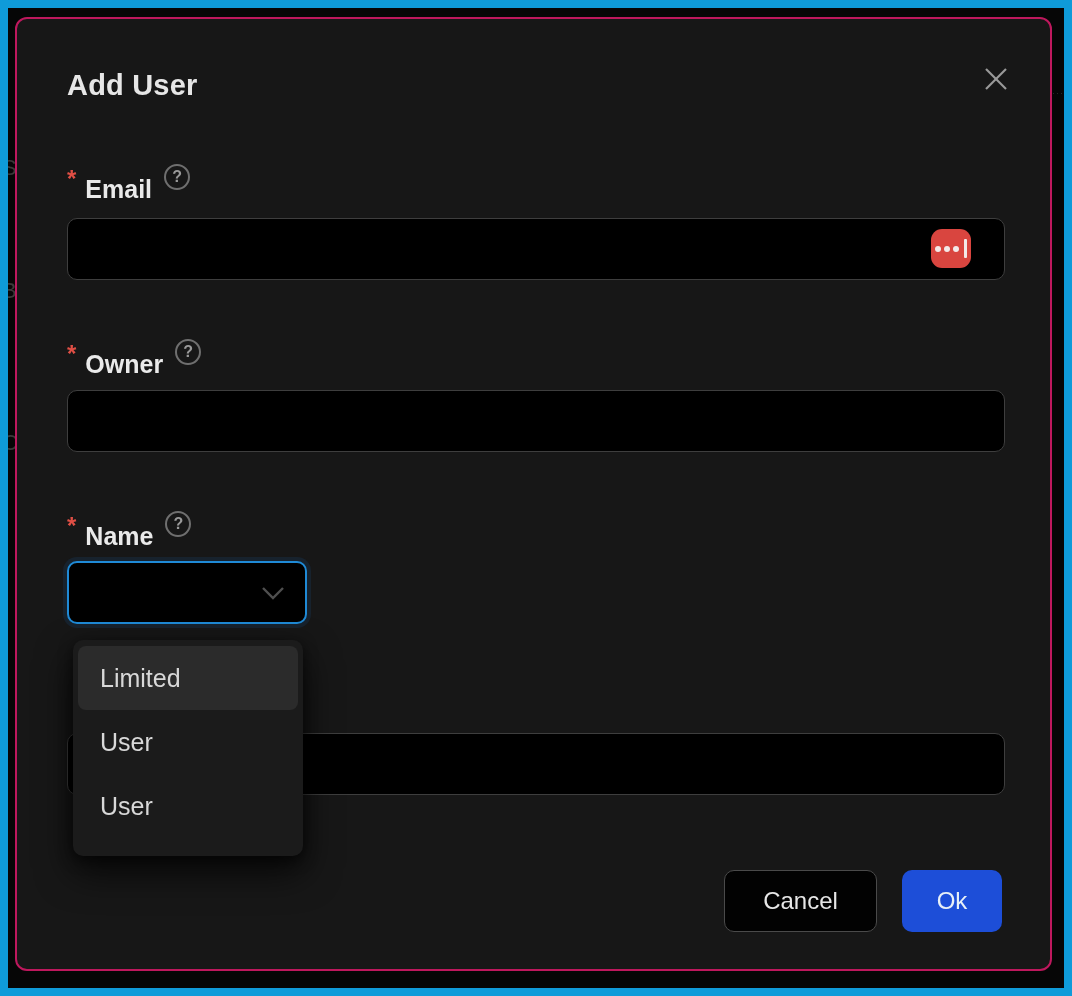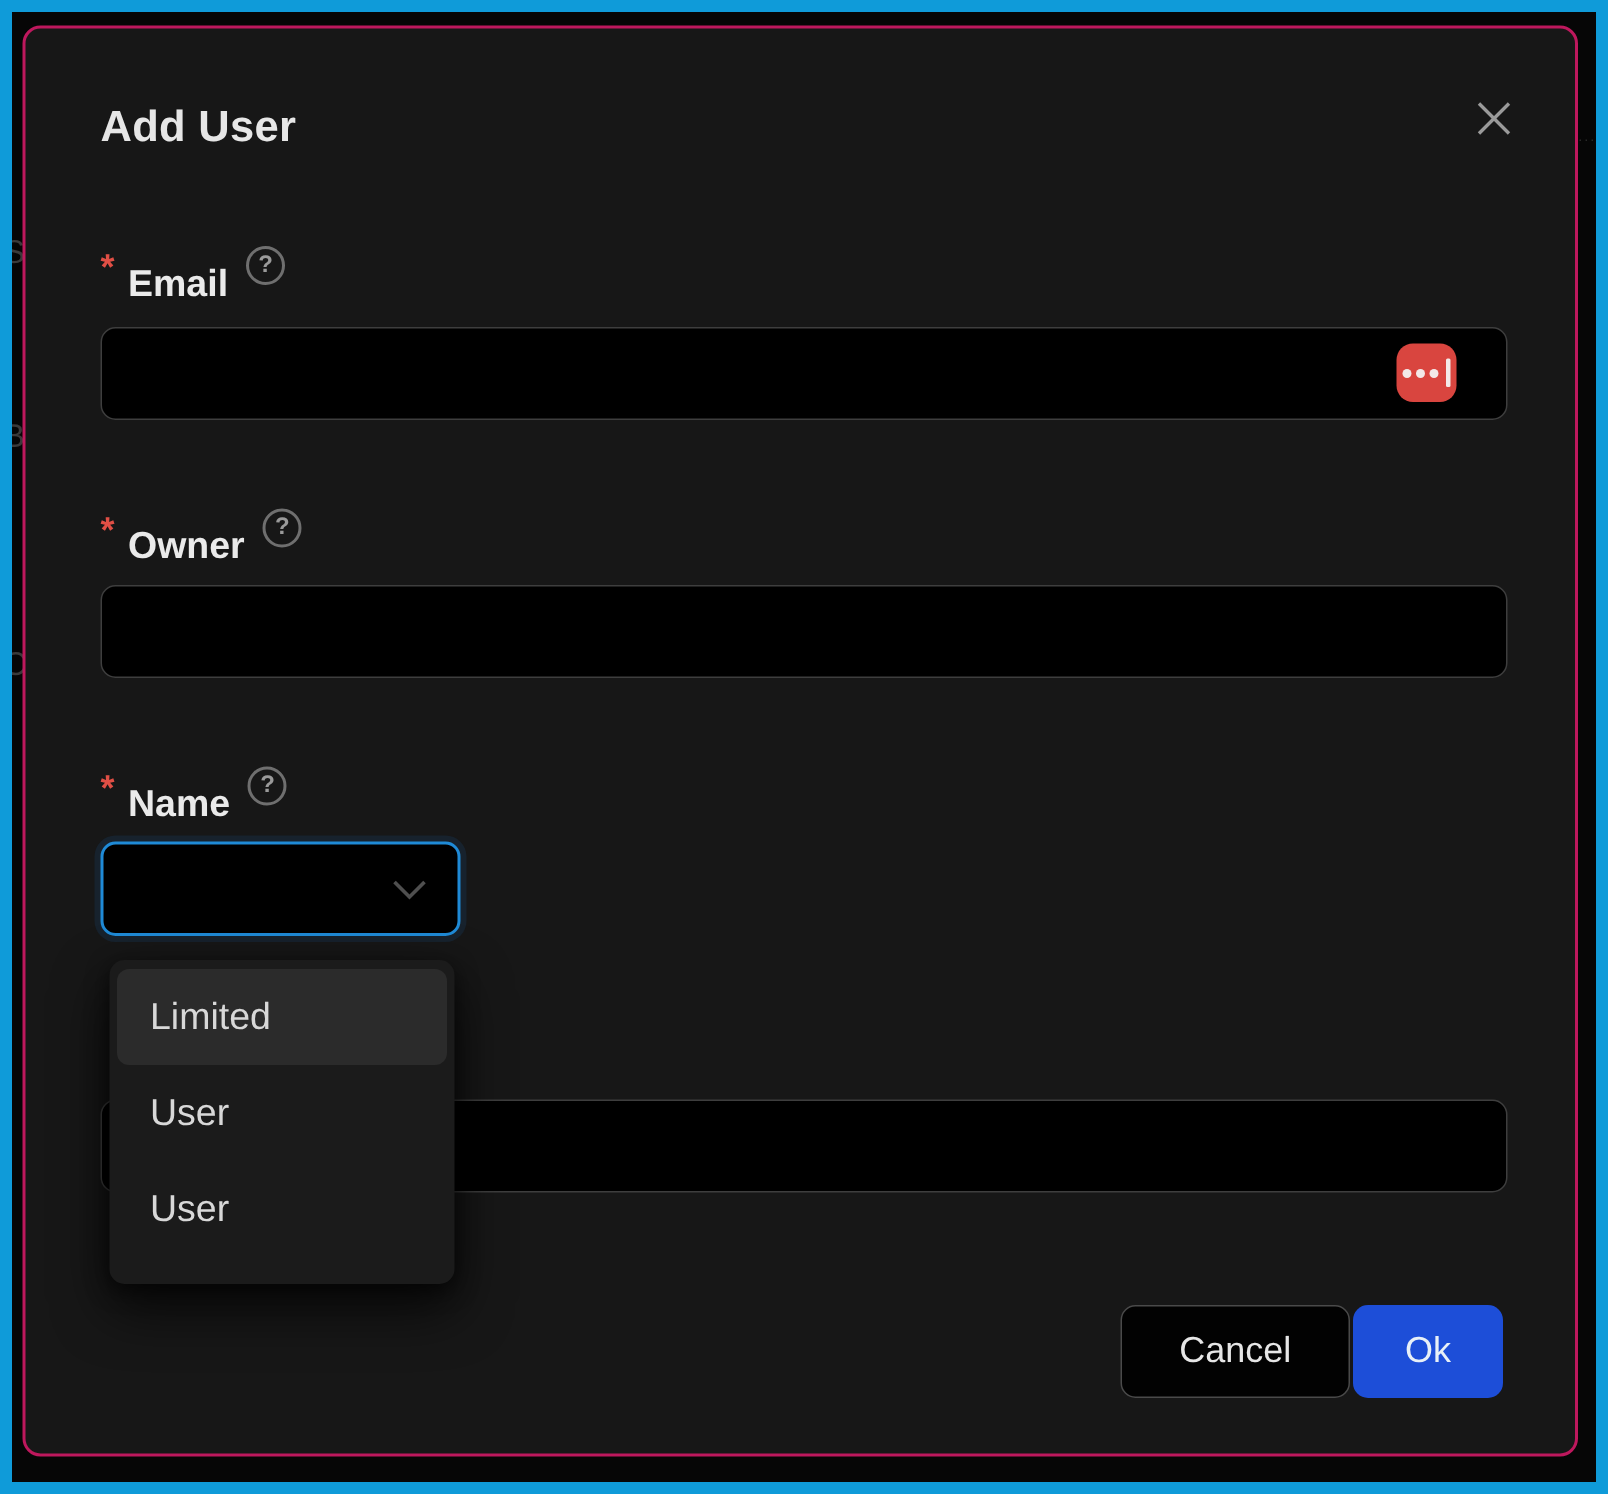--- a/index.html
+++ b/index.html
@@ -66,21 +66,21 @@
   
   .dropdown { position:absolute; left:56px; top:621px; width:230px;
               background:#1b1b1b; border-radius:10px; padding:6px 5px 18px;
               box-shadow:0 16px 36px rgba(0,0,0,.7), 0 4px 14px rgba(0,0,0,.55);
               z-index:5; }
   .option { height:64px; display:flex; align-items:center; padding-left:22px;
             color:#d8d8d8; font-size:25px; border-radius:8px; cursor:pointer; }
   .option.highlighted { background:#2b2b2b; }
 
   
-  .footer { position:absolute; top:851px; right:48px; display:flex; gap:2px; }
+  .footer { position:absolute; top:851px; right:48px; display:flex; gap:25px; }
   .btn { height:62px; border-radius:10px; font-size:24px; cursor:pointer;
          font-family:"Liberation Sans", sans-serif; }
   .btn-cancel { width:153px; background:#020202; border:1px solid #4a4a4a; color:#e6e6e6; }
   .btn-ok { width:100px; background:#1d4ed8; border:none; color:#e8f0f7; }
 </style>
 </head>
 <body>
 
 <div class="stage">
 

